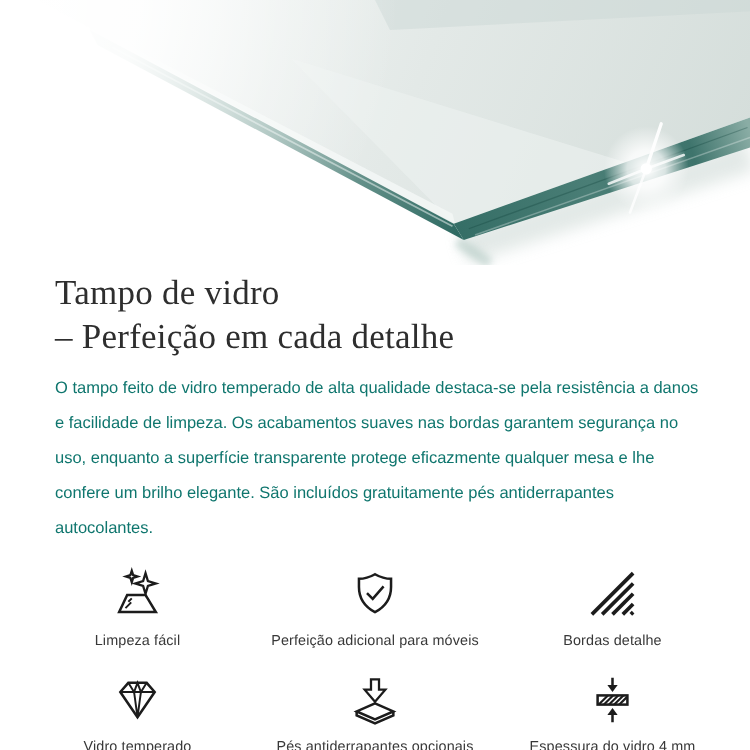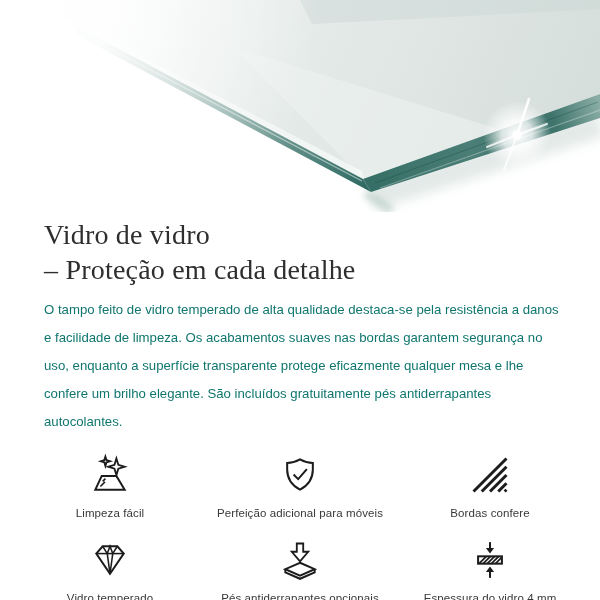--- a/index.html
+++ b/index.html
@@ -140,22 +140,22 @@
         <path d="M517 135 L504 170" stroke-width="2" opacity="0.8"></path>
         <path d="M517 135 L487 147" stroke-width="2" opacity="0.8"></path>
         <path d="M517 135 L547 124" stroke-width="2" opacity="0.8"></path>
       </g>
       <circle cx="517" cy="135" r="4.5" fill="#ffffff"></circle>
     </g>
   </svg>
 
   <div class="content">
     <h1 class="page-title">
-      <span>Vidro de vidro</span>
-      <span>– Proteção em cada detalhe</span>
+      <span>Tampo de vidro</span>
+      <span>– Perfeição em cada detalhe</span>
     </h1>
     <p class="description">O tampo feito de vidro temperado de alta qualidade destaca-se pela resistência a danos e facilidade de limpeza. Os acabamentos suaves nas bordas garantem segurança no uso, enquanto a superfície transparente protege eficazmente qualquer mesa e lhe confere um brilho elegante. São incluídos gratuitamente pés antiderrapantes autocolantes.</p>
   </div>
 
   <div class="features">
 
     <div class="feature">
       <div class="icon-box">
         <svg viewBox="0 0 48 48">
           <polygon class="ic" points="15,25 31,25 40,40 8,40"></polygon>
@@ -182,21 +182,21 @@
         <svg viewBox="0 0 48 48">
           <g stroke="#1c1c1c" stroke-width="3.2" fill="none">
             <path d="M6 42 L42 6"></path>
             <path d="M15 42 L42 15"></path>
             <path d="M24 42 L42 24"></path>
             <path d="M33 42 L42 33"></path>
             <path d="M40 42 L42 40"></path>
           </g>
         </svg>
       </div>
-      <div class="feature-label">Bordas confere</div>
+      <div class="feature-label">Bordas detalhe</div>
     </div>
 
     <div class="feature">
       <div class="icon-box">
         <svg viewBox="0 0 48 48">
           <path class="ic" d="M9 17 L16 9 L32 9 L39 17 L24 39 Z"></path>
           <path class="ic-thin" d="M9 17 L39 17"></path>
           <path class="ic-thin" d="M16 9 L21 17 L24 9 L27 17 L32 9"></path>
           <path class="ic-thin" d="M21 17 L24 39 L27 17"></path>
         </svg>

